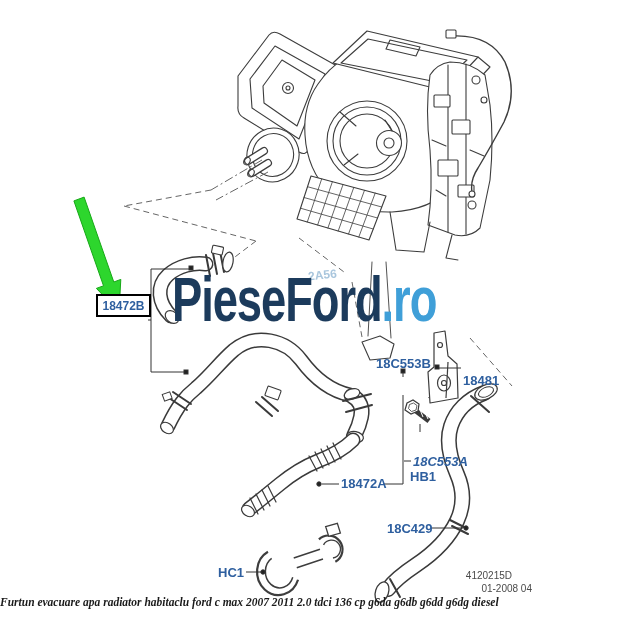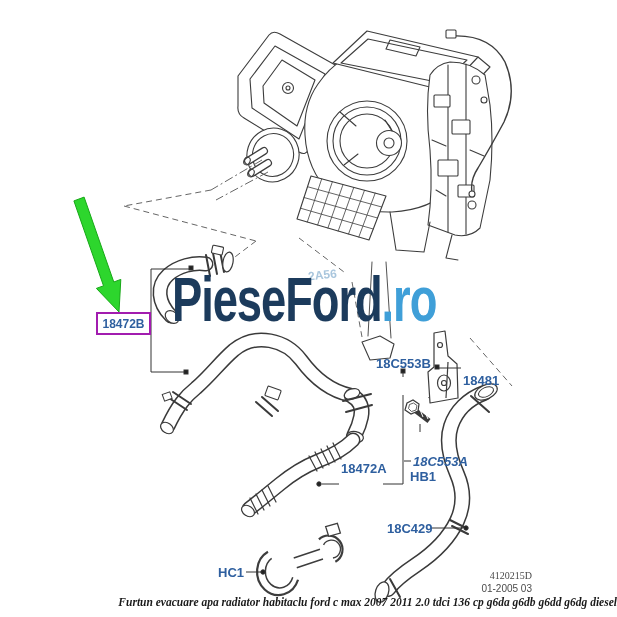--- a/index.html
+++ b/index.html
@@ -1,35 +1,35 @@
 <!DOCTYPE html>
 <html><head>
 <meta charset="utf-8">
 <style>
   html,body{margin:0;padding:0;background:#fff;}
   #stage{position:relative;width:617px;height:617px;background:#ffffff;overflow:hidden;
          font-family:"Liberation Sans",sans-serif;}
   #lineart{position:absolute;left:0;top:0;z-index:0;}
   .plabel{position:absolute;z-index:3;font-weight:bold;font-size:13px;color:#2e5f9f;
           white-space:nowrap;line-height:1;}
-  #hl-box{position:absolute;left:96px;top:312px;width:51px;height:19px;z-index:3;
-          border:2px solid #a21caf;background:#fff;display:flex;align-items:center;justify-content:center;}
+  #hl-box{position:absolute;left:96px;top:294px;width:51px;height:19px;z-index:3;
+          border:2px solid #000000;background:#fff;display:flex;align-items:center;justify-content:center;}
   #hl-box span{font-weight:bold;font-size:12px;color:#2e5f9f;}
   #faded-code{position:absolute;left:308px;top:268px;z-index:1;font-weight:bold;font-size:12px;
           color:#a9c6dd;transform:rotate(-6deg);}
   #watermark{position:absolute;left:172px;top:268px;z-index:2;font-weight:bold;font-size:63px;
           line-height:1;letter-spacing:-1.5px;transform:scaleX(0.72);transform-origin:left top;
           white-space:nowrap;}
   #watermark .brand{color:#1c3b5c;}
   #watermark .tld{color:#3f9fd8;}
-  #caption{position:absolute;left:0;right:0;top:596px;z-index:4;text-align:right;
+  #caption{position:absolute;left:0;right:0;top:596px;z-index:4;text-align:left;
           font-family:"Liberation Serif",serif;font-style:italic;font-weight:bold;
           font-size:11.5px;color:#1a1a1a;}
   .docref{position:absolute;z-index:3;font-size:10px;color:#4a4a4a;width:90px;text-align:right;}
-  #doc-number{left:442px;top:570px;font-family:Liberation Serif, serif;}
+  #doc-number{left:422px;top:570px;}
   #doc-date{left:442px;top:583px;}
 </style>
 </head>
 <body>
 
 <div id="stage">
 
   <svg id="lineart" width="617" height="617" viewBox="0 0 617 617">
 
     <g fill="none" stroke="#3d3d3d" stroke-width="1.1" stroke-linejoin="round" stroke-linecap="round">
@@ -212,21 +212,21 @@
   <div id="watermark"><span class="brand">PieseFord</span><span class="tld">.ro</span></div>
 
   <div id="hl-box">
     <span>18472B</span>
   </div>
 
   <div class="plabel" style="left:376px;top:357px;">18C553B</div>
   <div class="plabel" style="left:463px;top:374px;">18481</div>
   <div class="plabel" style="left:410px;top:434px;margin-top:36px;">HB1</div>
   <div class="plabel" style="left:413px;top:455px;font-style:italic;">18C553A</div>
-  <div class="plabel" style="left:341px;top:462px;">18472A</div>
+  <div class="plabel" style="left:341px;top:477px;">18472A</div>
   <div class="plabel" style="left:387px;top:522px;">18C429</div>
   <div class="plabel" style="left:218px;top:566px;">HC1</div>
 
   <div id="doc-number" class="docref">4120215D</div>
-  <div id="doc-date" class="docref">01-2005 03</div>
+  <div id="doc-date" class="docref">01-2008 04</div>
 
   <div id="caption">Furtun evacuare apa radiator habitaclu ford c max 2007 2011 2.0 tdci 136 cp g6da g6db g6dd g6dg diesel</div>
 </div>
 
 </body></html>

